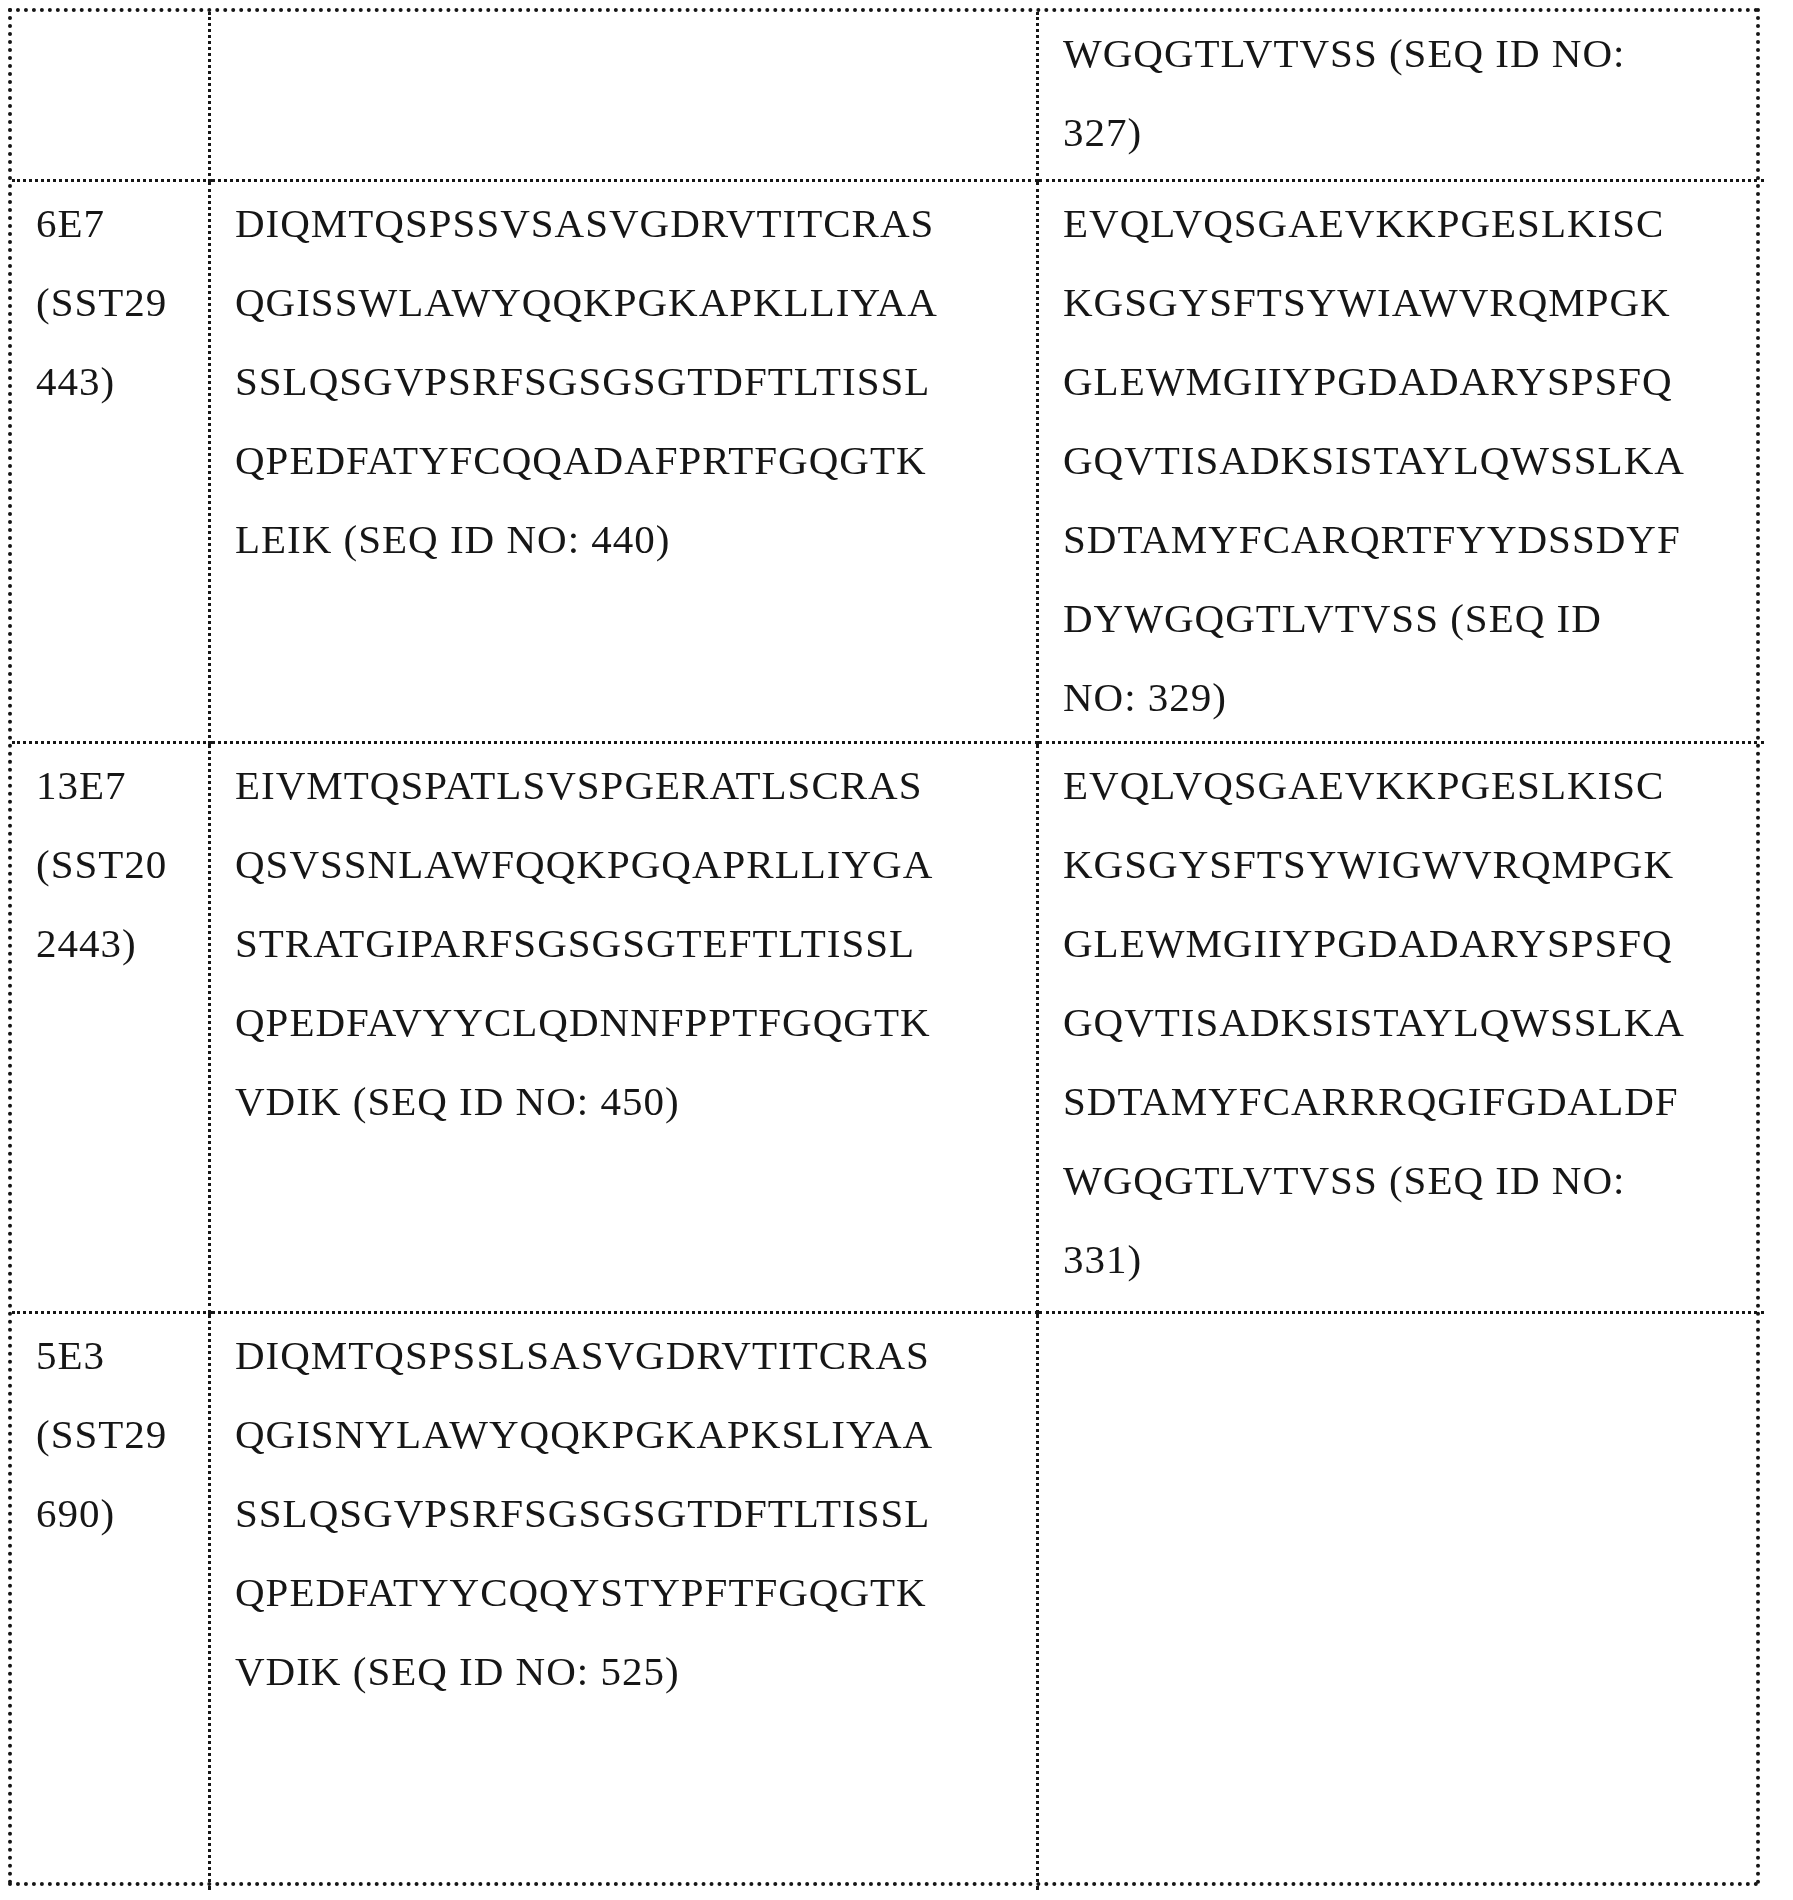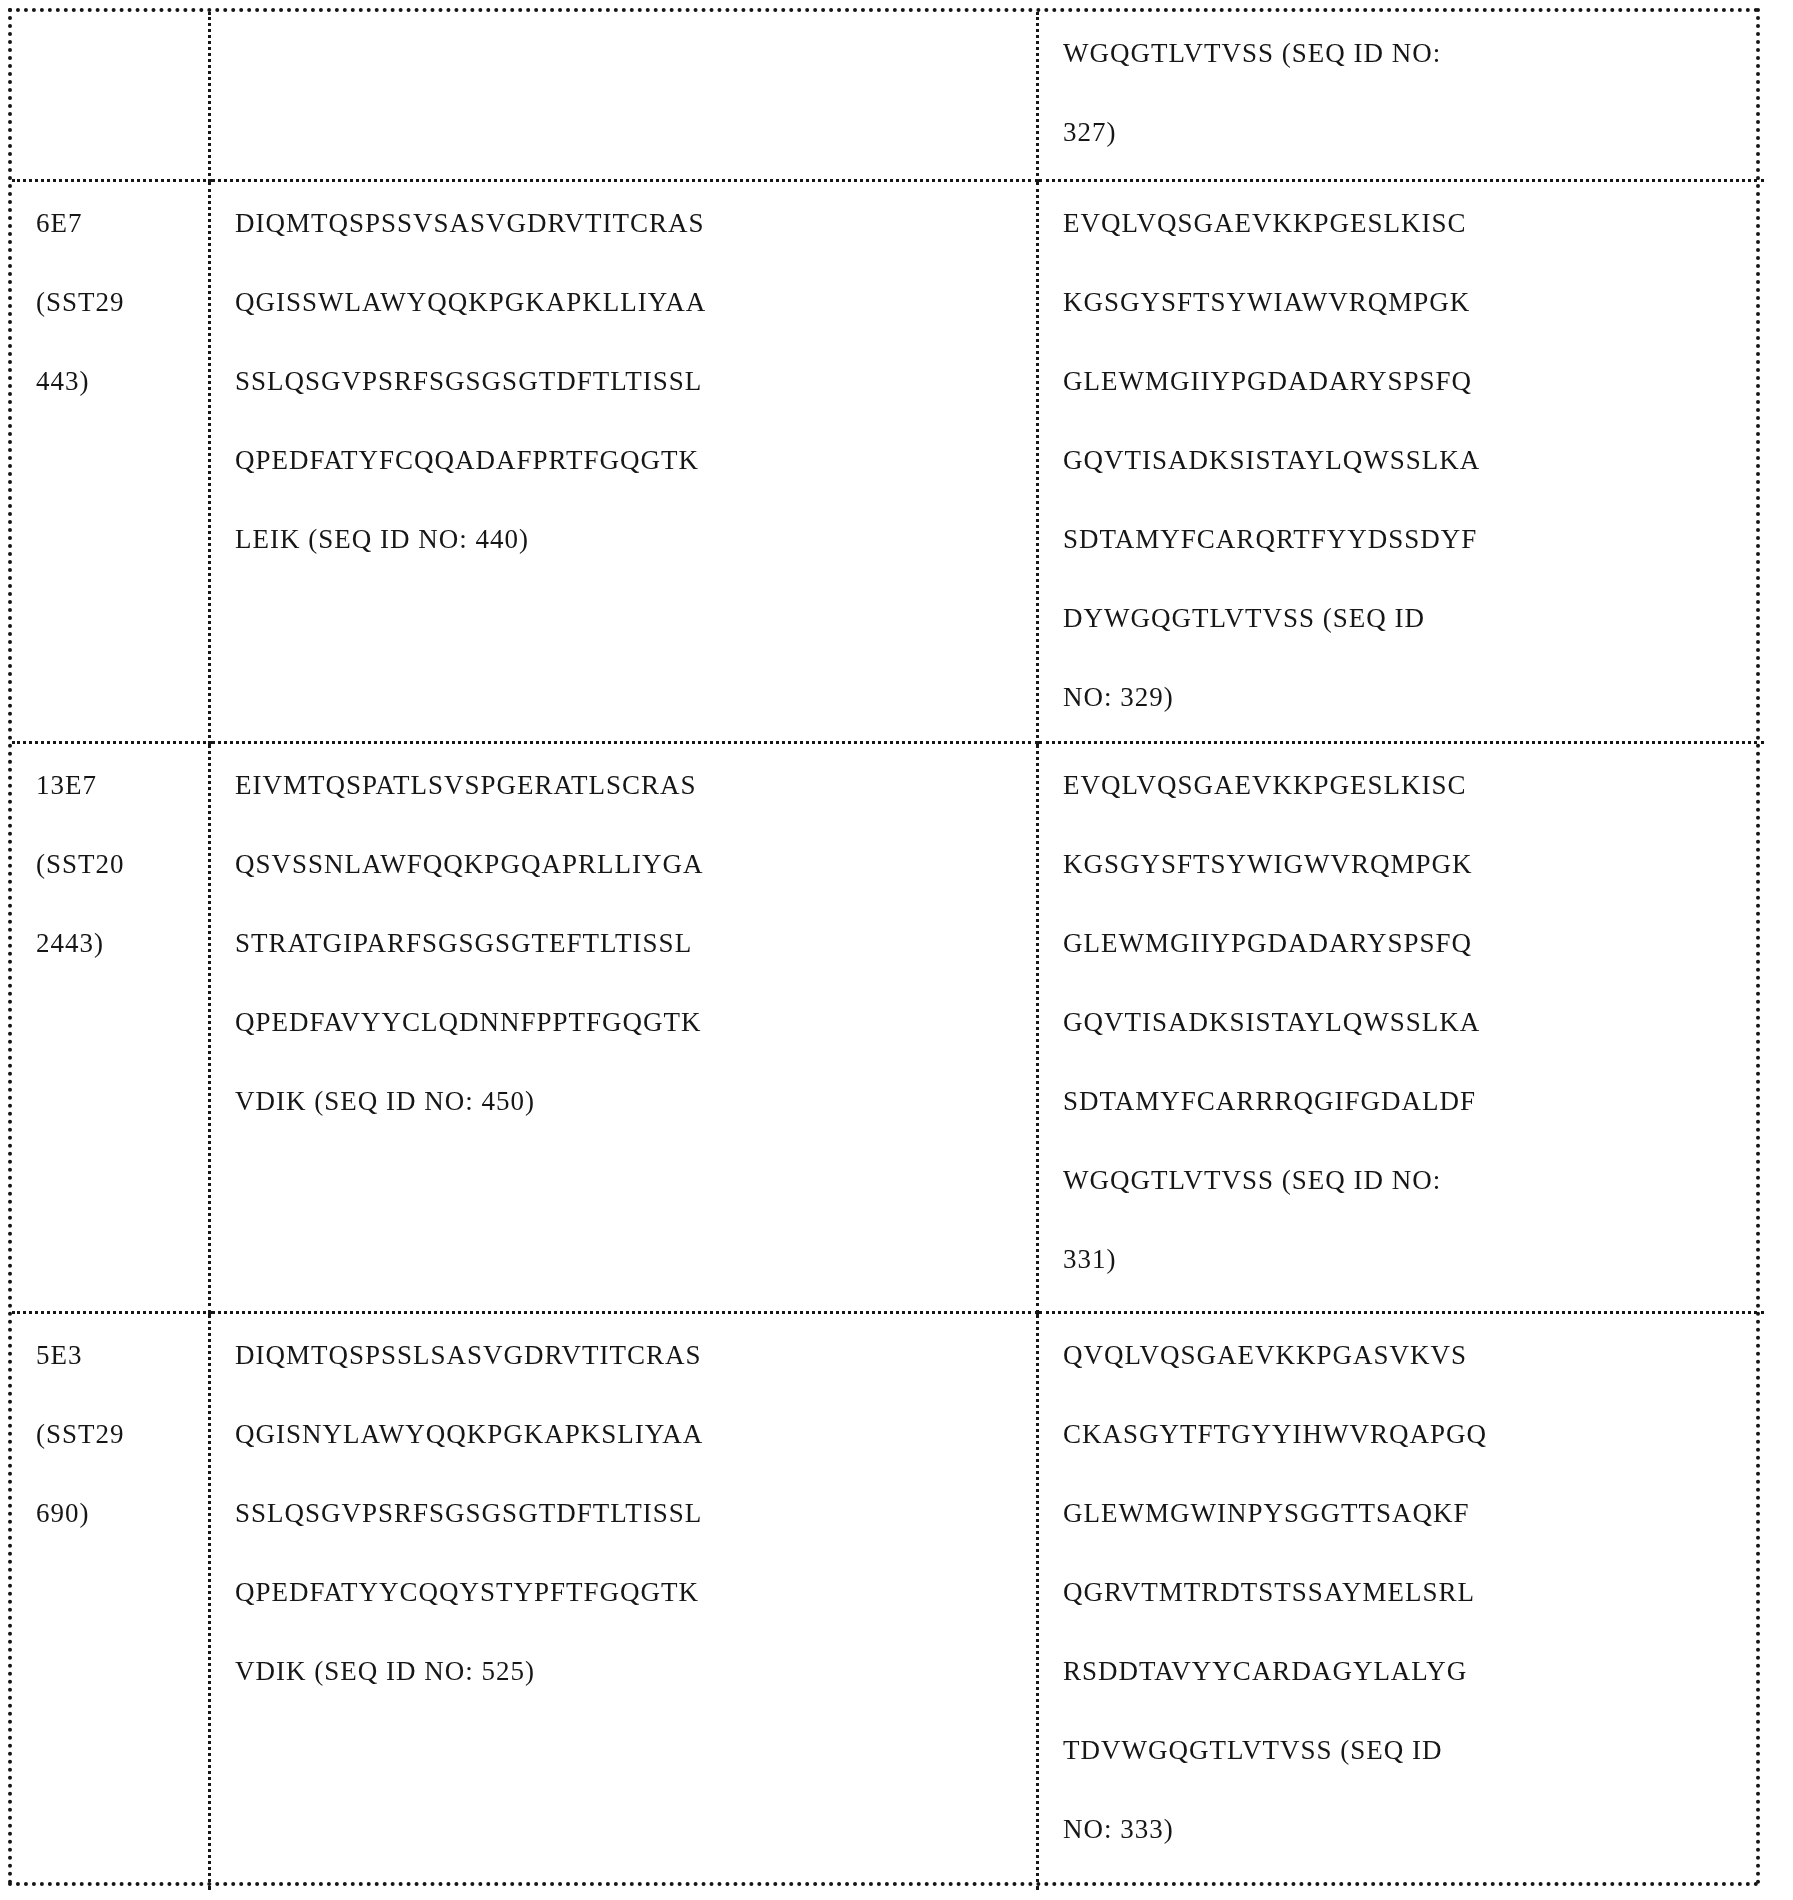--- a/index.html
+++ b/index.html
@@ -26,21 +26,21 @@
     grid-template-columns: 199px 828px 725px;
     grid-template-rows: 170px 562px 570px 576px;
     border: 4px dotted #161616;
     background: #ffffff;
   }
   .cell {
     box-sizing: border-box;
     border-right: 3px dotted #161616;
     border-bottom: 3px dotted #161616;
     padding: 2px 4px 0 24px;
-    font-size: 27px;
+    font-size: 41px;
     line-height: 79px;
     letter-spacing: 1px;
     white-space: pre;
     overflow: hidden;
     color: #161616;
   }
   .cell.col-last { border-right: none; }
   .cell.row-last { border-bottom: none; }
 </style>
 </head>
@@ -87,22 +87,15 @@
 331)</div>
 
     <div class="cell row-last">5E3
 (SST29
 690)</div>
     <div class="cell row-last">DIQMTQSPSSLSASVGDRVTITCRAS
 QGISNYLAWYQQKPGKAPKSLIYAA
 SSLQSGVPSRFSGSGSGTDFTLTISSL
 QPEDFATYYCQQYSTYPFTFGQGTK
 VDIK (SEQ ID NO: 525)</div>
-    <div class="cell row-last col-last">QVQLVQSGAEVKKPGASVKVS
-CKASGYTFTGYYIHWVRQAPGQ
-GLEWMGWINPYSGGTTSAQKF
-QGRVTMTRDTSTSSAYMELSRL
-RSDDTAVYYCARDAGYLALYG
-TDVWGQGTLVTVSS (SEQ ID
-NO: 333)</div>
 
   </div>
 </div>
 
 </body></html>

